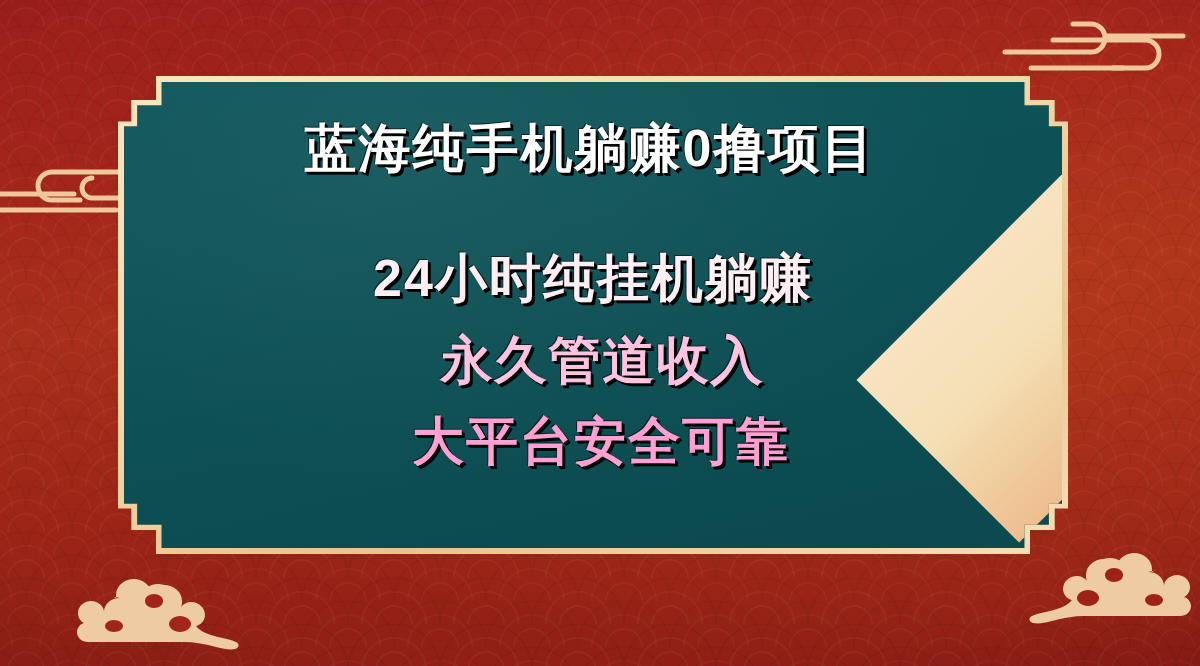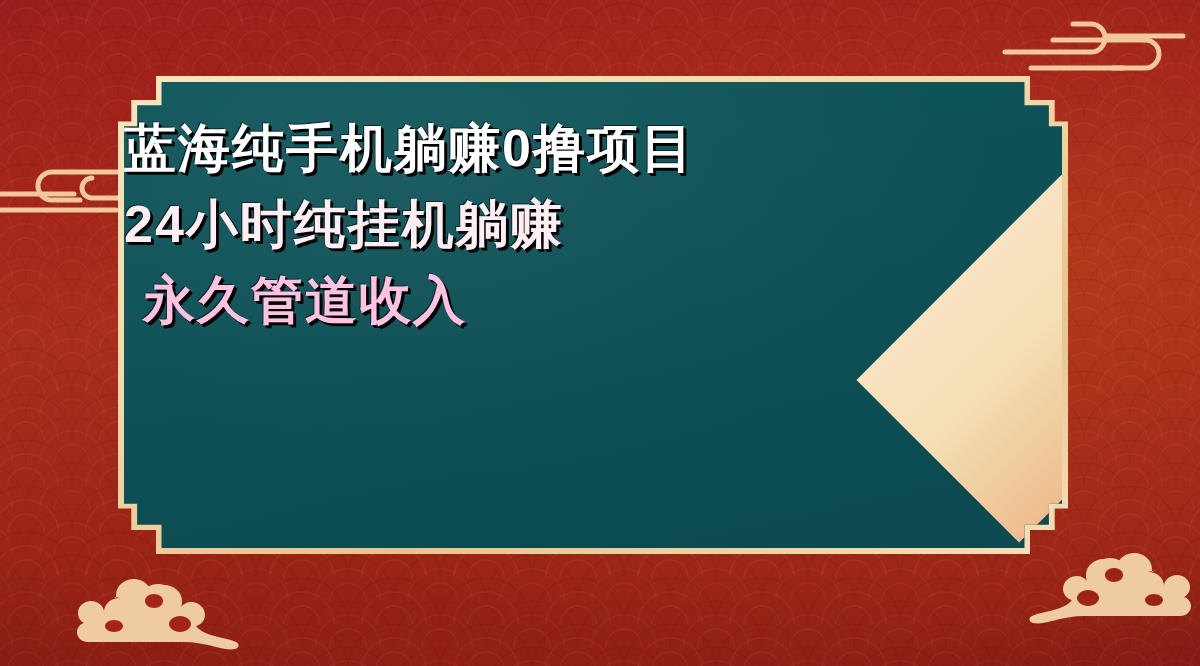--- a/index.html
+++ b/index.html
@@ -112,42 +112,43 @@
     transform-origin:center;
     background:linear-gradient(90deg,
       #f7e3c0 0%, #f5dfb6 42%, #f0cfa0 70%, #eebd8f 100%);
   }
 
   
   .lines{
     position:absolute;
     left:0; right:0; top:30px;
     display:flex; flex-direction:column;
-    gap:2px;
+    align-items:center;
+    gap:8px;
     z-index:4;
   }
   .hl{
     font-size:52px;
     font-weight:bold;
     letter-spacing:2px;
     line-height:1.42;
     white-space:nowrap;
     text-shadow:
        3px 3px 0 rgba(0,0,0,0.92),
        2px 2px 0 rgba(0,0,0,0.92),
       -1px -1px 0 rgba(0,0,0,0.55);
   }
   .hl.w{ color:#ffffff; }
   .hl.wp{ color:#fdeef3; }
   .hl.p{ color:#ffc2e0; }
   .hl.p2{ color:#ff9fd4; }
 
   .ln1{ margin-right:6px; }
   .ln2{ margin-right:0px; }
-  .ln3{ margin-right:0px; }
+  .ln3{ margin-right:0px;margin-top:48px; }
   .ln4{ margin-right:0px; }
   .ln5{ margin-left:16px; }
 </style>
 </head>
 <body>
 
 <div class="stage">
 
   <div class="bg-base"></div>
   <div class="bg-waves"></div>
@@ -206,18 +207,19 @@
     <div class="card-face">
 
       <div class="ribbon">
         <div class="ribbon-band"></div>
       </div>
 
       <div class="lines">
         <div class="hl w  ln1" style="color: rgb(255, 255, 255);">蓝海纯手机躺赚0撸项目</div>
         <div class="hl wp ln3" style="color: rgb(253, 238, 243);">24小时纯挂机躺赚</div>
         <div class="hl p  ln4" style="color: rgb(255, 194, 224); margin-left: 19px;">永久管道收入</div>
+        <div class="hl p2 ln5" style="color: rgb(255, 159, 212);">大平台安全可靠</div>
       </div>
 
     </div>
   </div>
 
 </div>
 
 </body></html>

